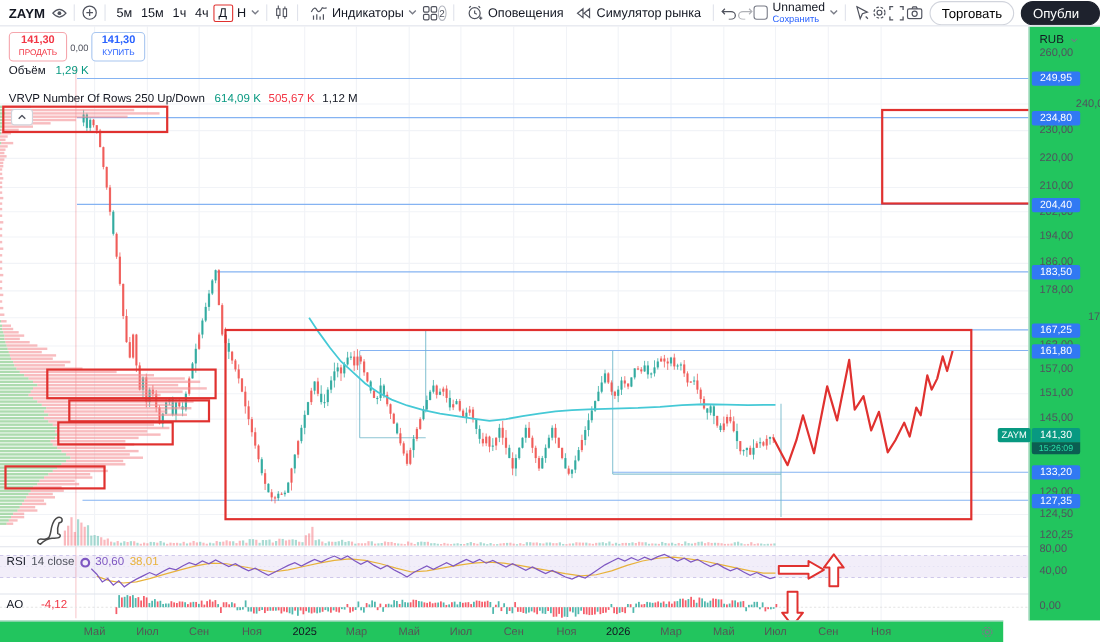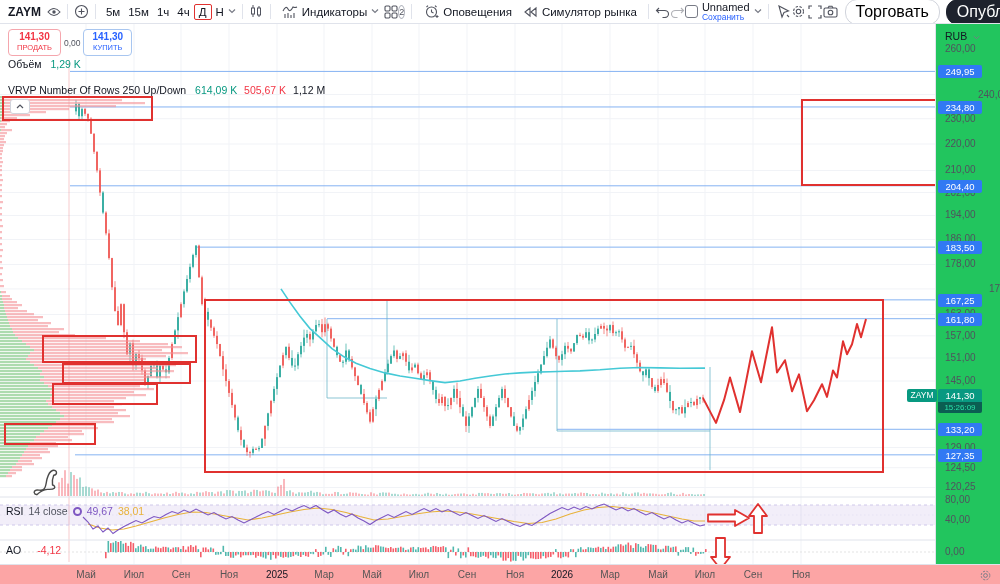--- a/index.html
+++ b/index.html
@@ -18,21 +18,21 @@
   .tf { padding:2px 4px; color:#131722; }
   .tf.active { border:1.5px solid #e0312f; border-radius:2px; padding:1px 4px; }
   .chev { font-size:8px; color:#787b86; }
   .badge-2 { width:14px; height:14px; border:1px solid #b2b5be; border-radius:50%; font-size:9px;
     display:inline-flex; align-items:center; justify-content:center; color:#50535e; }
   .tb-right { margin-left:auto; display:flex; align-items:center; }
   .checkbox { width:13px; height:13px; border:1.5px solid #787b86; border-radius:3px; }
   .layoutname { display:flex; flex-direction:column; line-height:10px; margin:0 4px; }
   .layoutname .nm { font-size:11px; color:#131722; }
   .layoutname .sv { font-size:8.5px; color:#2962ff; }
-  .pill { border:1px solid #d1d4dc; border-radius:12px; padding:3px 10px; font-size:16px; background:#fff; }
+  .pill { border:1px solid #d1d4dc; border-radius:12px; padding:3px 10px; font-size:12px; background:#fff; }
   .pill.dark { background:#1e222d; color:#fff; border-color:#1e222d; margin-left:6px; padding-right:18px; }
 
   
   .ov { position:absolute; z-index:10; }
   #trade { left:8px; top:29px; display:flex; align-items:center; gap:3px; }
   .tpill { border-radius:4px; padding:2px 8px; text-align:center; line-height:10px; background:#fff; }
   .tpill .v { font-size:10px; font-weight:bold; display:block; }
   .tpill .l { font-size:7.5px; display:block; margin-top:1px; }
   .sell { border:1px solid #f5a6ad; color:#f23645; }
   .buy  { border:1px solid #a8c6f0; color:#2962ff; }
@@ -52,22 +52,22 @@
     border-left:1px solid #e0e3eb; background:#22c55e; z-index:9; }
   .pa-lbl { position:absolute; left:9px; font-size:10px; color:#50535e; }
   .pa-badge { position:absolute; left:2px; width:44px; height:13px; background:#3179f3; color:#fff;
     font-size:9.5px; text-align:center; line-height:13px; border-radius:2px; z-index:3; }
   #rub { position:absolute; left:9px; top:6px; font-size:10.5px; color:#131722; }
   #last-badge { position:absolute; left:2px; width:44px; z-index:4; }
   #last-badge .p { background:#089981; color:#fff; font-size:9.5px; text-align:center; height:13px; line-height:13px; border-radius:2px 2px 0 0; }
   #last-badge .c { background:#0b5e52; color:#29e0a9; font-size:8px; text-align:center; height:11px; line-height:11px; border-radius:0 0 2px 2px; }
   #zaym-tag { position:absolute; left:-31px; width:30px; height:13px; background:#089981; color:#fff;
     font-size:8.5px; text-align:center; line-height:13px; border-radius:2px; z-index:4; }
-  #time-axis { position:absolute; left:0; top:564px; width:1000px; height:20px; border-top:1px solid #e0e3eb;
-    background:#fca5a5; z-index:8;padding-left:34px; }
+  #time-axis { position:absolute; left:0; top:564px; width:912px; height:20px; border-top:1px solid #e0e3eb;
+    background:#22c55e; z-index:8;padding-left:34px; }
   .ta-lbl { position:absolute; top:4px; font-size:10px; color:#555; transform:translateX(-50%); }
   .ta-lbl.year { color:#131722; }
   .axis-gear { position:absolute; right:8px; top:3px; color:#787b86; }
 
   #chart-svg { position:absolute; left:0; top:0; z-index:5; pointer-events:none; }
 </style>
 </head>
 <body>
 
 <div id="app">
@@ -225,21 +225,21 @@
     <svg width="8" height="5" viewBox="0 0 8 5">
         <path d="M1 4l3-3 3 3" fill="none" stroke="#50535e" stroke-width="1.2"></path>
       </svg>
   </div>
 
 
   <div id="rsi-legend" class="ov">
     <span>RSI</span>
     <span style="color:#50535e">14 close</span>
     <span class="rsi-dot"></span>
-    <span class="pv">49,67</span>
+    <span class="pv">30,60</span>
     <span class="yv">38,01</span>
   </div>
   <div id="ao-legend" class="ov">
     <span>AO</span>
     <span class="rv">-4,12</span>
   </div>
 
   <div id="price-axis">
     <span id="rub">
       <span>RUB</span>

